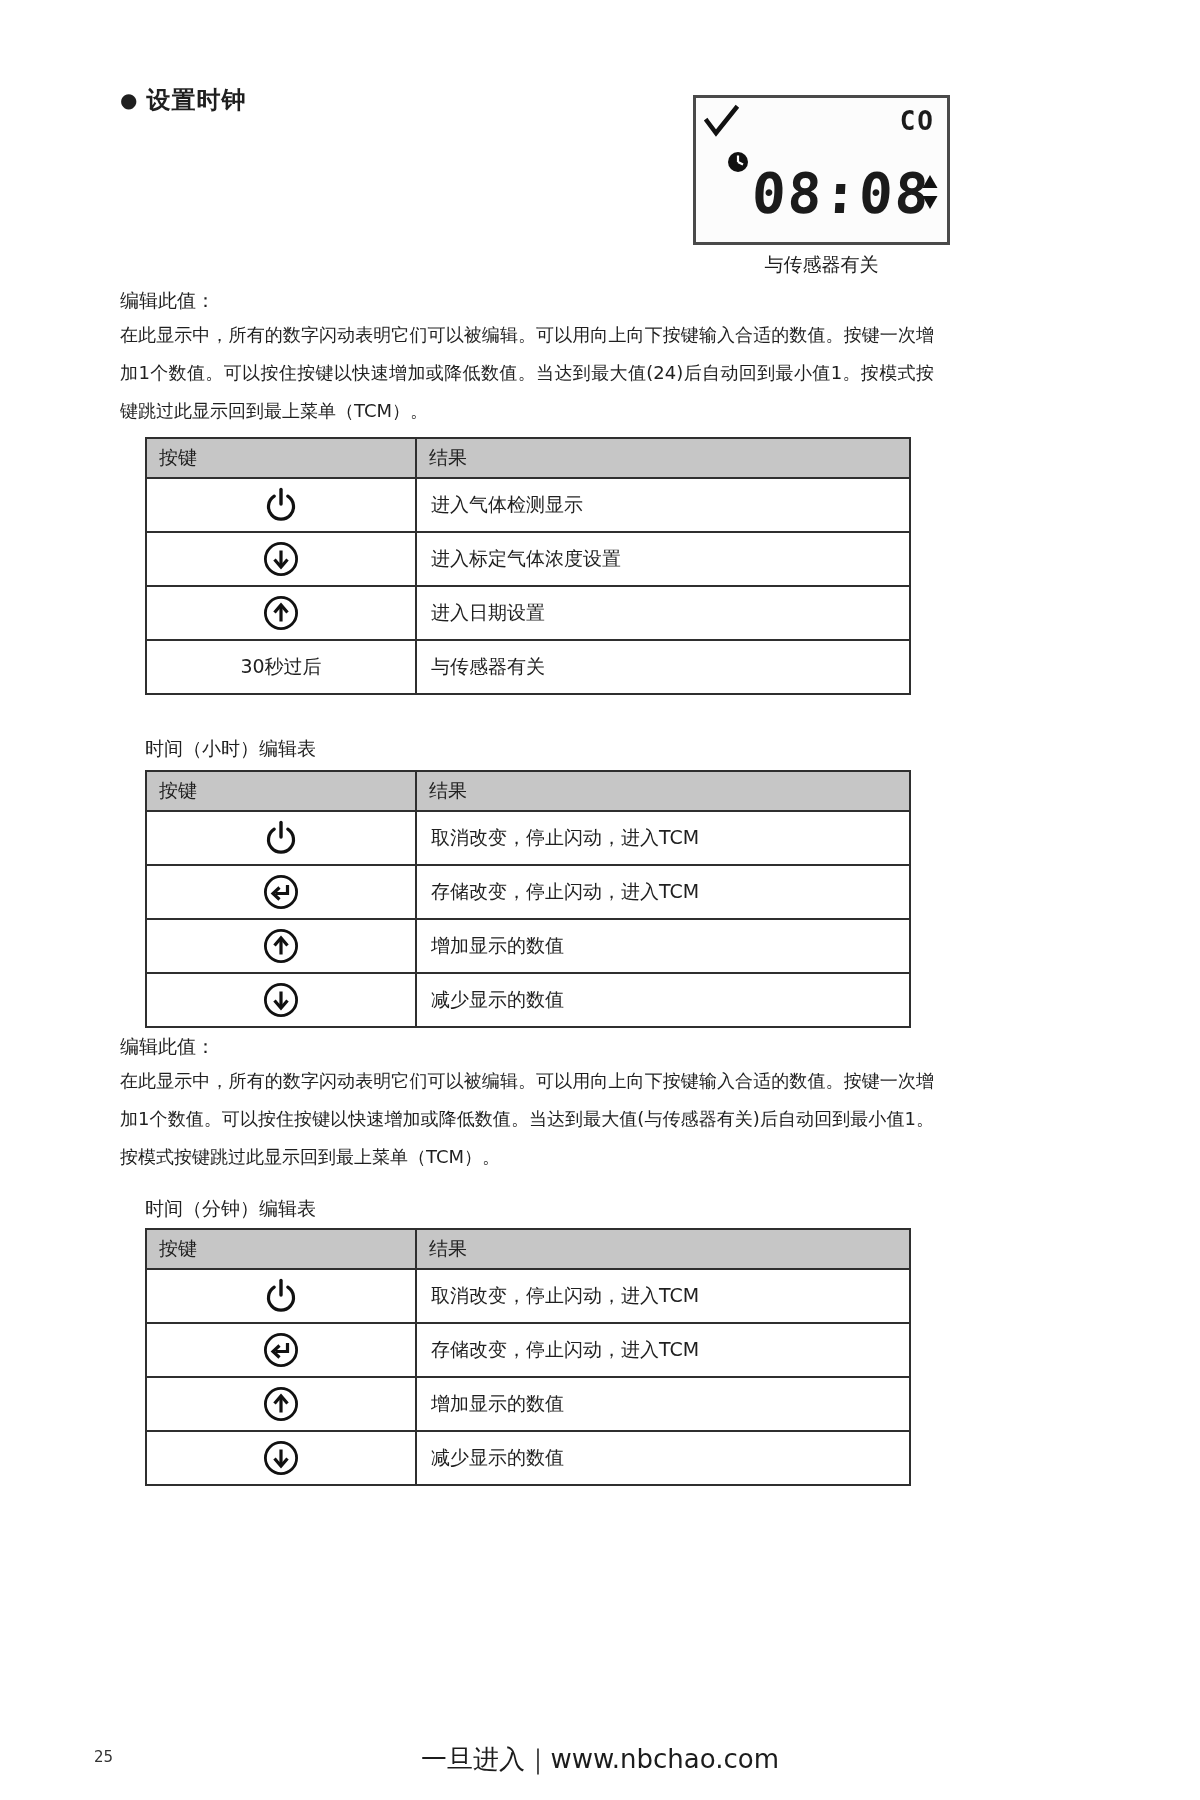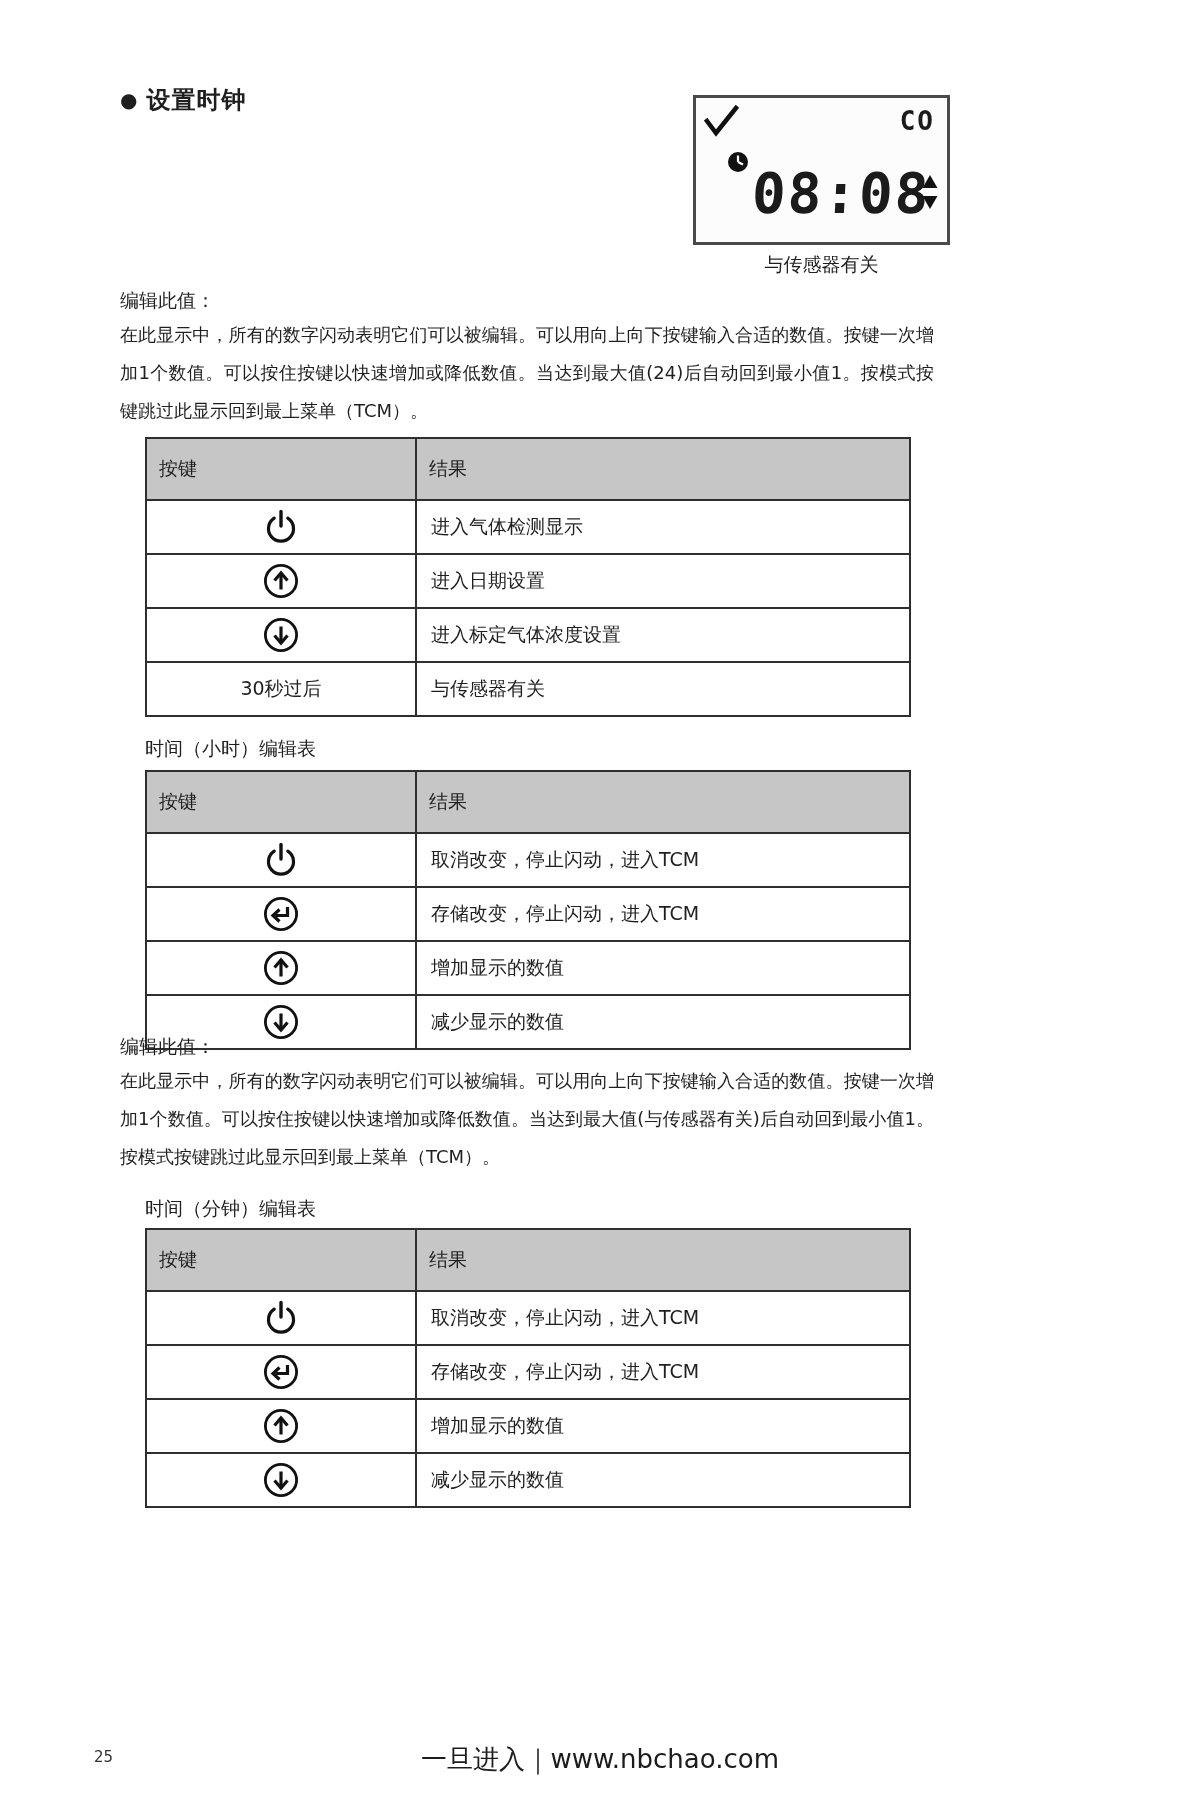--- a/index.html
+++ b/index.html
@@ -67,21 +67,21 @@
     position:absolute; left:145px; width:766px;
     border-collapse:collapse; table-layout:fixed;
   }
   table.manual-table.t1 { top:437px; }
   table.manual-table.t2 { top:770px; }
   table.manual-table.t3 { top:1228px; }
   .manual-table col.col-key { width:270px; }
   .manual-table th, .manual-table td { border:2px solid #2f2f2f; }
   .manual-table th {
     background:#c6c6c6; font-weight:400; font-size:19px;
-    text-align:left; padding:17px 12px; height:38px;
+    text-align:left; padding:6px 12px; height:38px;
   }
   .manual-table td { font-size:19px; }
   .manual-table td.key-cell { text-align:center; vertical-align:middle; height:47px; }
   .manual-table td.key-cell.text-row { height:40px; }
   .manual-table td.result-cell { padding:13px 14px; vertical-align:middle; }
   .key-icon { width:40px; height:40px; display:block; margin:2px auto; }
 
   
   .footer-page-num { position:absolute; left:94px; top:1748px; font-size:15px; color:#333; }
   .footer-site {
@@ -161,32 +161,32 @@
         <td class="key-cell">
             <svg class="key-icon">
               <use href="#i-power"></use>
             </svg>
           </td>
         <td class="result-cell">进入气体检测显示</td>
       </tr>
       <tr>
         <td class="key-cell">
             <svg class="key-icon">
+              <use href="#i-down"></use>
+            </svg>
+          </td>
+        <td class="result-cell">进入标定气体浓度设置</td>
+      </tr>
+      <tr>
+        <td class="key-cell">
+            <svg class="key-icon">
               <use href="#i-up"></use>
             </svg>
           </td>
         <td class="result-cell">进入日期设置</td>
-      </tr>
-      <tr>
-        <td class="key-cell">
-            <svg class="key-icon">
-              <use href="#i-down"></use>
-            </svg>
-          </td>
-        <td class="result-cell">进入标定气体浓度设置</td>
       </tr>
       <tr>
         <td class="key-cell text-row">30秒过后</td>
         <td class="result-cell">与传感器有关</td>
       </tr>
     </tbody>
   </table>
 
   <div class="table-label hour">时间（小时）编辑表</div>
   <table class="manual-table t2">

